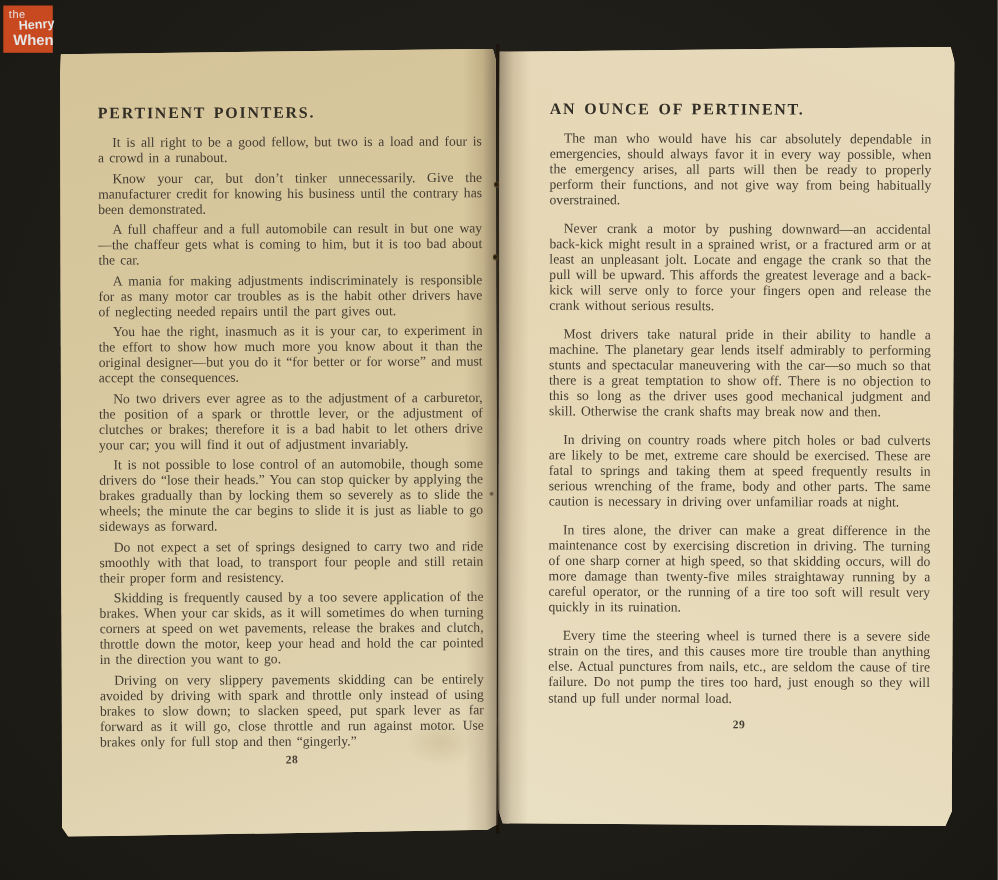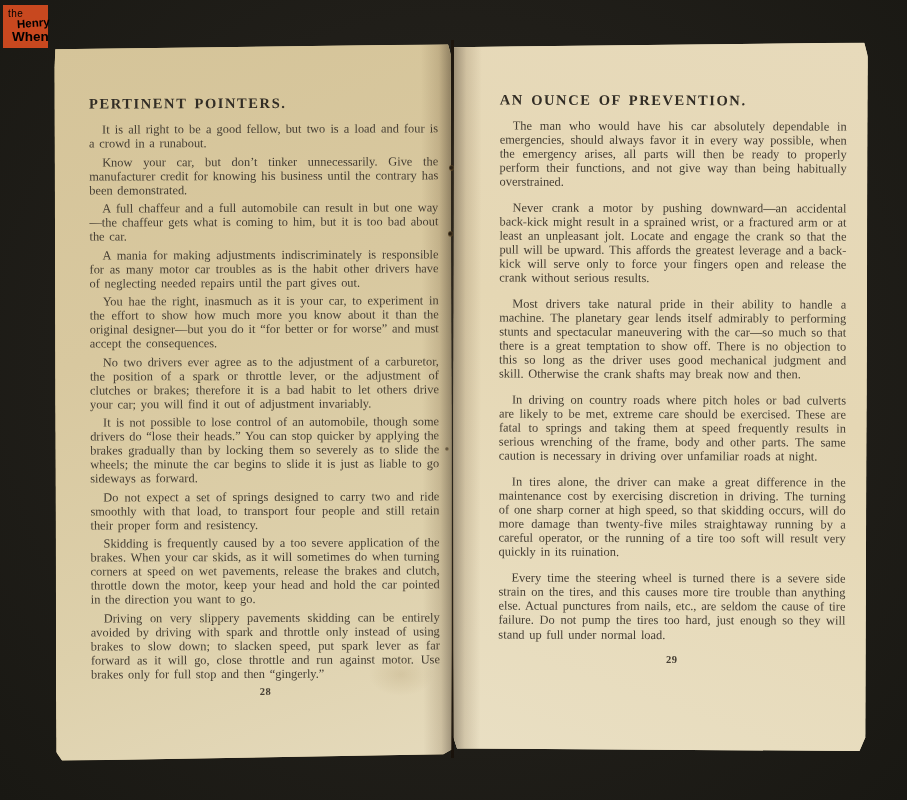--- a/index.html
+++ b/index.html
@@ -81,21 +81,21 @@
 
   .pagenum {
     text-align:center; font-size:10.5px; font-weight:bold;
     letter-spacing:.5px; color:#453e33; margin-top:5px;
   }
   .content-right .pagenum { margin-top:0; }
 </style>
 </head>
 <body>
 
-<div class="logo" style="background-color: rgb(200, 72, 31); color: #000000;">
+<div class="logo" style="background-color: rgb(200, 72, 31); color: #e5e5e5;">
   <span class="the">the</span>
   <span class="henry">Henry</span>
   <span class="ford">When</span>
 </div>
 
 <div class="book">
 
   <div class="page page-left" style="background-color: rgb(216, 200, 159);">
     <div class="stain s4"></div>
     <div class="stain s5"></div>
@@ -113,23 +113,23 @@
           <p>Skidding is frequently caused by a too severe application of the brakes. When your car skids, as it will sometimes do when turning corners at speed on wet pavements, release the brakes and clutch, throttle down the motor, keep your head and hold the car pointed in the direction you want to go.</p>
           <p>Driving on very slippery pavements skidding can be entirely avoided by driving with spark and throttle only instead of using brakes to slow down; to slacken speed, put spark lever as far forward as it will go, close throttle and run against motor. Use brakes only for full stop and then “gingerly.”</p>
         </div>
       <div class="pagenum">28</div>
     </div>
   </div>
 
   <div class="page page-right" style="background-color: rgb(230, 217, 184);">
 
     <div class="content content-right" style="color: rgb(67, 60, 50);">
-      <h1 class="heading">AN OUNCE OF PREVENTION.</h1>
+      <h1 class="heading">AN OUNCE OF PERTINENT.</h1>
       <div>
-          <p>The man who would have his car absolutely dependable in emergencies, should always favor it in every way possible, when the emergency arises, all parts will then be ready to properly perform their functions, and not give way than being habitually overstrained.</p>
+          <p>The man who would have his car absolutely dependable in emergencies, should always favor it in every way possible, when the emergency arises, all parts will then be ready to properly perform their functions, and not give way from being habitually overstrained.</p>
           <p>Never crank a motor by pushing downward—an accidental back-kick might result in a sprained wrist, or a fractured arm or at least an unpleasant jolt. Locate and engage the crank so that the pull will be upward. This affords the greatest leverage and a back-kick will serve only to force your fingers open and release the crank without serious results.</p>
           <p>Most drivers take natural pride in their ability to handle a machine. The planetary gear lends itself admirably to performing stunts and spectacular maneuvering with the car—so much so that there is a great temptation to show off. There is no objection to this so long as the driver uses good mechanical judgment and skill. Otherwise the crank shafts may break now and then.</p>
           <p>In driving on country roads where pitch holes or bad culverts are likely to be met, extreme care should be exercised. These are fatal to springs and taking them at speed frequently results in serious wrenching of the frame, body and other parts. The same caution is necessary in driving over unfamiliar roads at night.</p>
           <p>In tires alone, the driver can make a great difference in the maintenance cost by exercising discretion in driving. The turning of one sharp corner at high speed, so that skidding occurs, will do more damage than twenty-five miles straightaway running by a careful operator, or the running of a tire too soft will result very quickly in its ruination.</p>
           <p>Every time the steering wheel is turned there is a severe side strain on the tires, and this causes more tire trouble than anything else. Actual punctures from nails, etc., are seldom the cause of tire failure. Do not pump the tires too hard, just enough so they will stand up full under normal load.</p>
         </div>
       <div class="pagenum">29</div>
     </div>
   </div>
 

